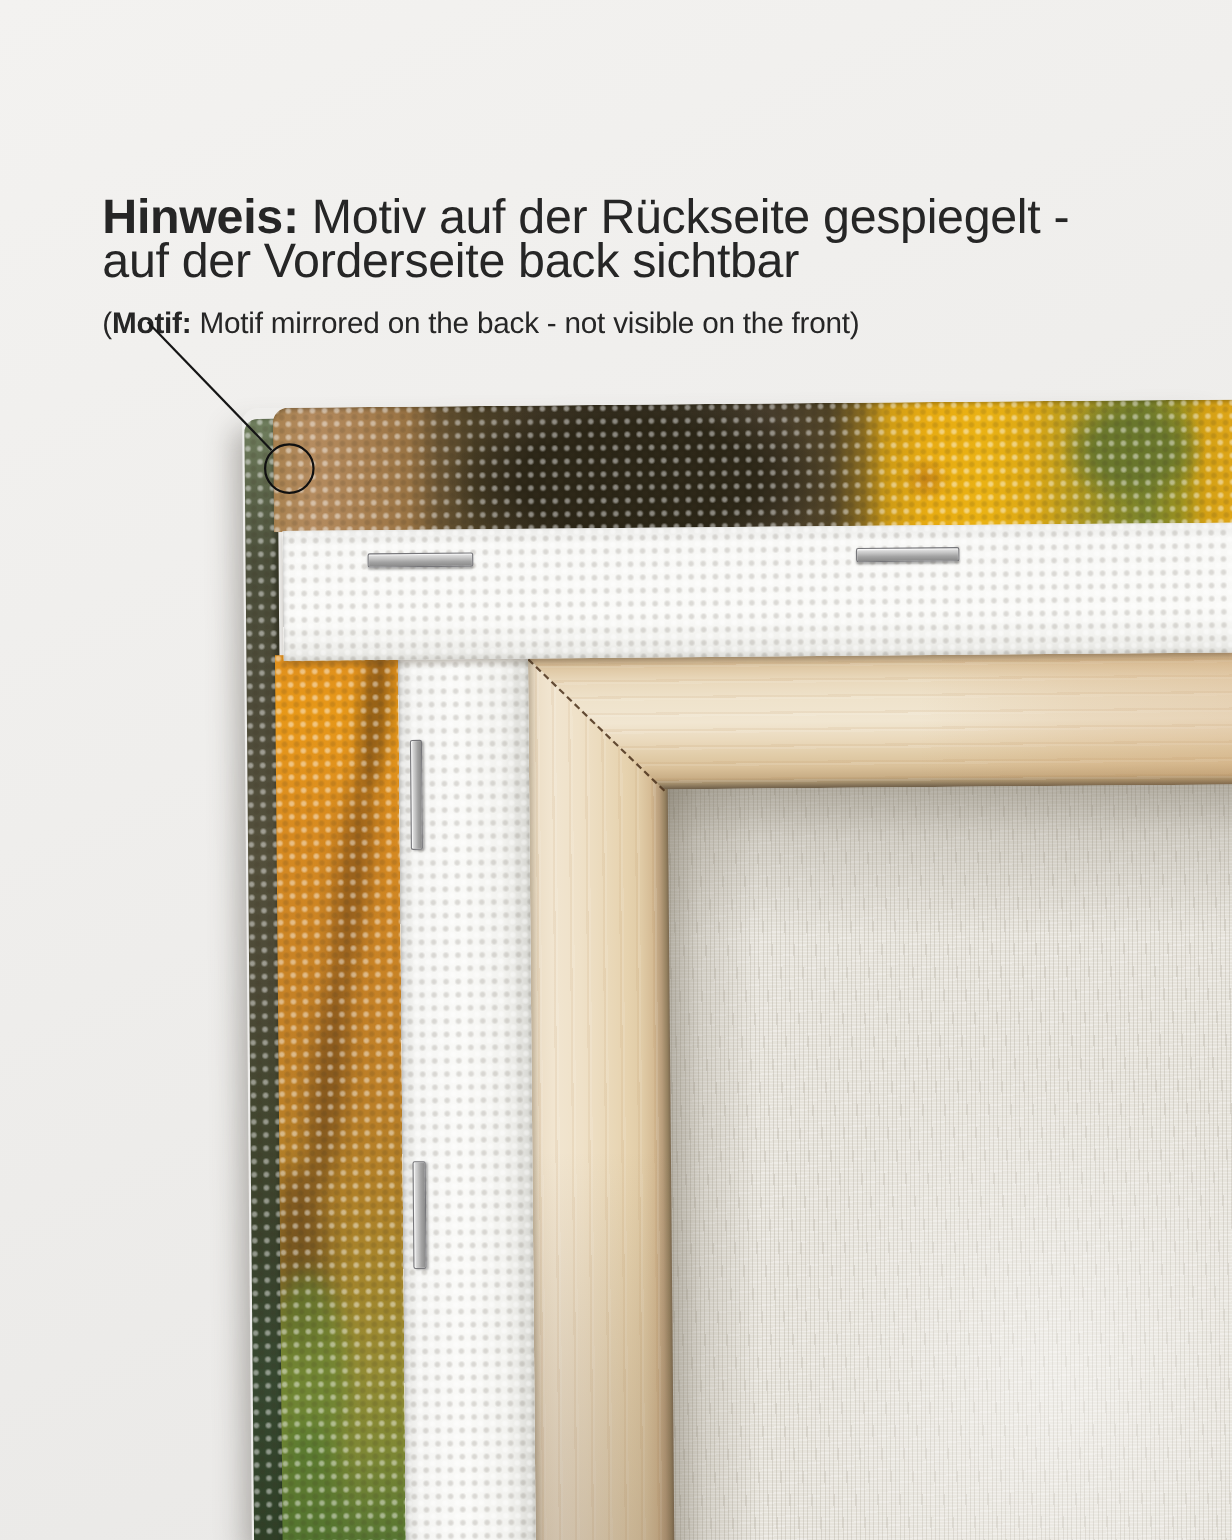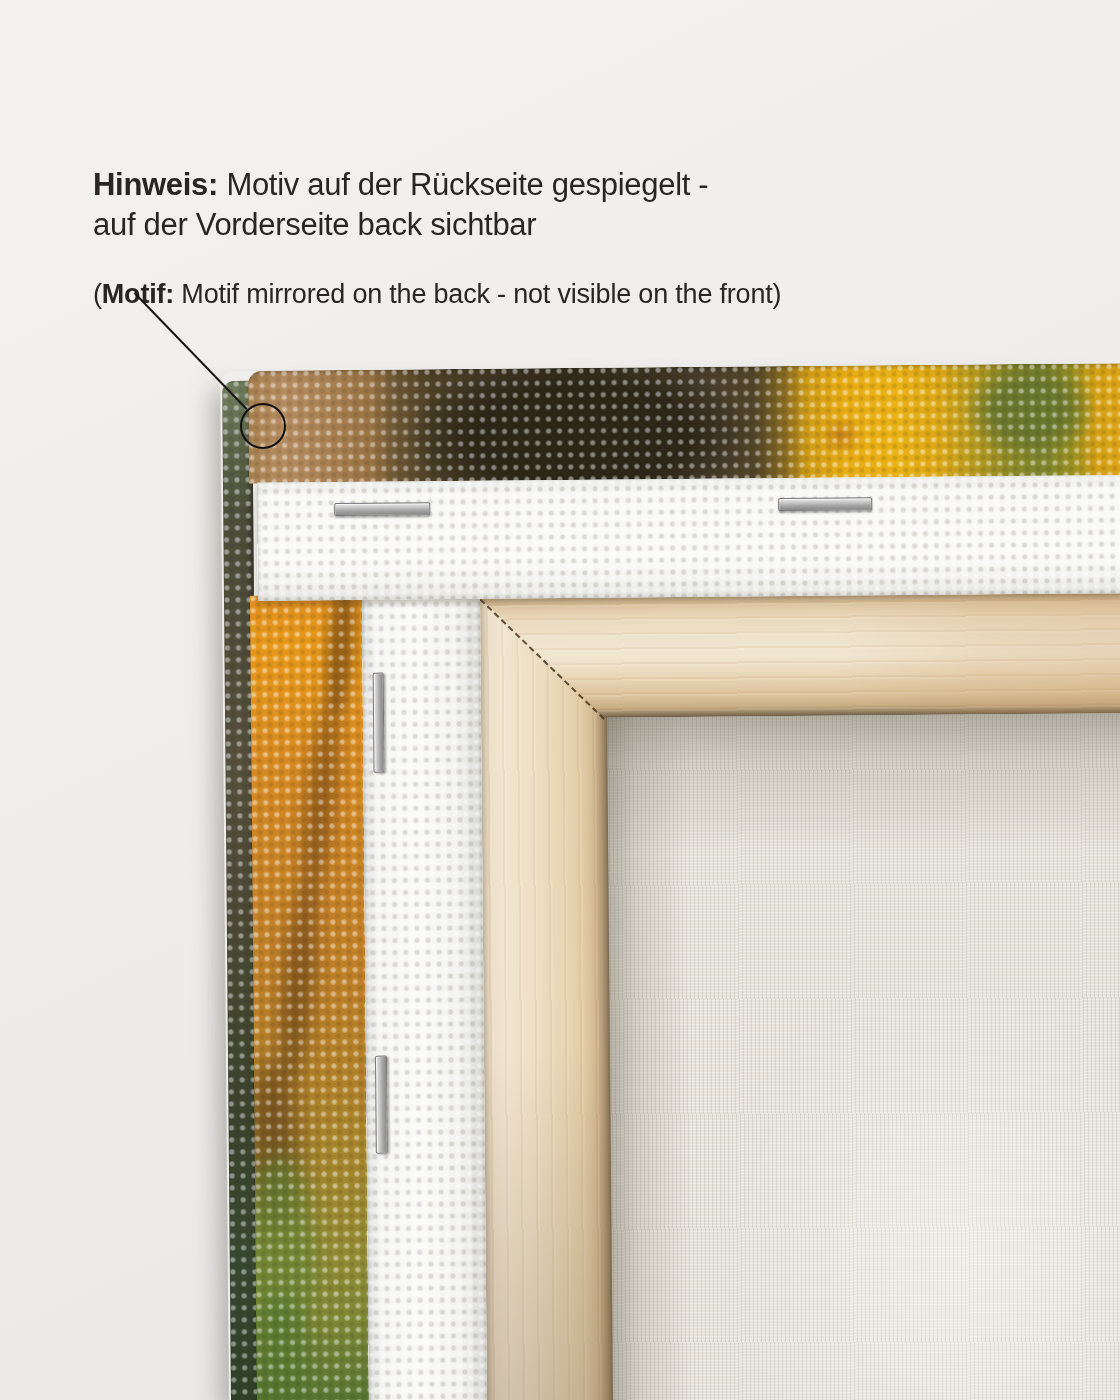--- a/index.html
+++ b/index.html
@@ -6,21 +6,21 @@
   body{
     width:1120px;height:1400px;overflow:hidden;
     font-family:"Liberation Sans", sans-serif;
     background:linear-gradient(155deg,#f3f2f0 0%,#efeeec 40%,#e8e7e5 100%);
   }
   #page{position:relative;width:1120px;height:1400px;overflow:hidden;}
 
   
   .note-de{
     position:absolute;left:93px;top:134px;width:900px;
-    font-size:31px;line-height:40px;letter-spacing:-0.3px;
+    font-size:44px;line-height:40px;letter-spacing:-0.3px;
     color:#262626;font-weight:400;
   }
   .note-de .lbl{font-weight:700;}
   .note-de .l2{display:block;}
   .note-en{
     position:absolute;left:93px;top:250px;width:960px;
     font-size:27px;line-height:34px;letter-spacing:-0.2px;
     color:#262626;font-weight:400;
   }
   .note-en .lbl{font-weight:700;}

